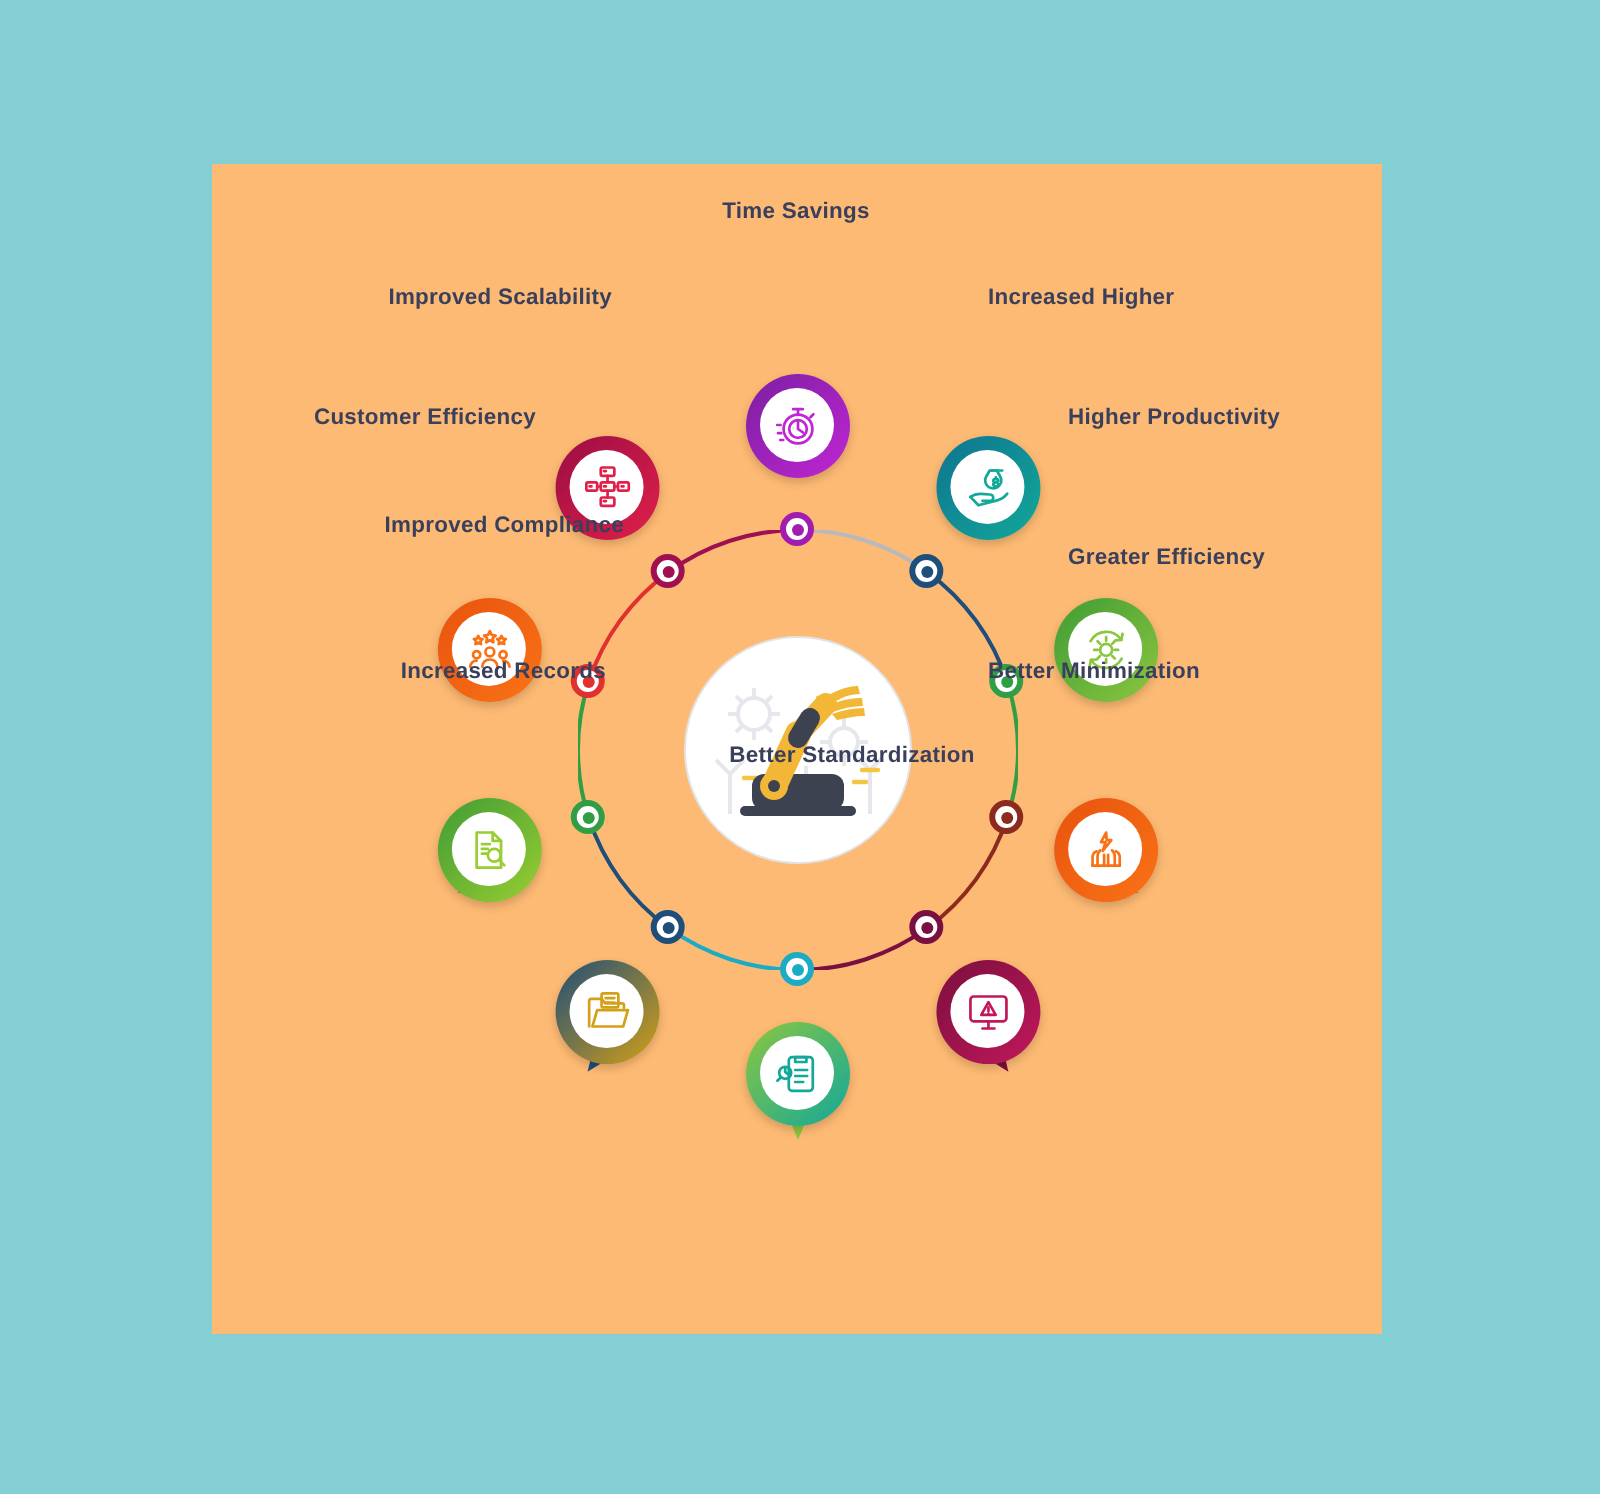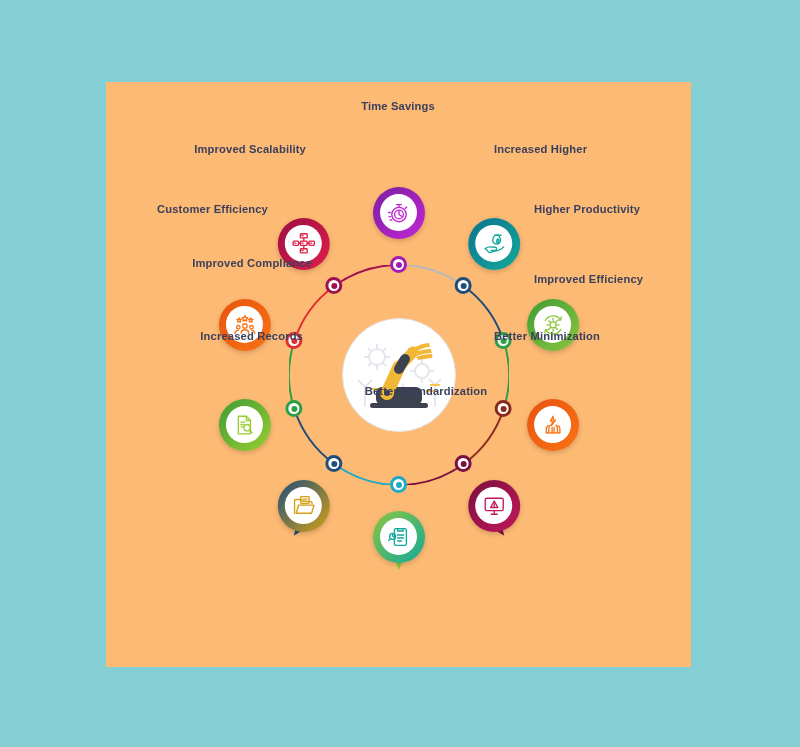--- a/index.html
+++ b/index.html
@@ -342,22 +342,22 @@
                 <path d="M10.2 3.6h1M10.2 11.2h1M10.2 18.6h1M3 11.2h1M19 11.2h1"></path>
               </svg>
             </div>
           </div>
         </div>
       </div>
     <div id="labels">
         <div class="label center" data-name="benefit-label-1" style="left: 292px; top: 18px;">Time Savings</div>
         <div class="label right" data-name="benefit-label-2" style="left: 388px; top: 61px;">Increased Higher</div>
         <div class="label right" data-name="benefit-label-3" style="left: 428px; top: 121px;">Higher Productivity</div>
-        <div class="label right" data-name="benefit-label-4" style="left: 428px; top: 191px;">Improved Efficiency</div>
+        <div class="label right" data-name="benefit-label-4" style="left: 428px; top: 191px;">Greater Efficiency</div>
         <div class="label right" data-name="benefit-label-5" style="left: 388px; top: 248px;">Better Minimization</div>
-        <div class="label center" data-name="benefit-label-6" style="left: 296px; top: 303px; padding-left: 48px;">Better Standardization</div>
+        <div class="label center" data-name="benefit-label-6" style="left: 296px; top: 290px; padding-left: 48px;">Better Standardization</div>
         <div class="label left" data-name="benefit-label-7" style="left: 197px; top: 248px;">Increased Records</div>
         <div class="label left" data-name="benefit-label-8" style="left: 162px; top: 175px; margin-left: 44px;">Improved Compliance</div>
         <div class="label left" data-name="benefit-label-9" style="left: 162px; top: 121px;">Customer Efficiency</div>
         <div class="label left" data-name="benefit-label-10" style="left: 200px; top: 61px;">Improved Scalability</div>
       </div>
   </div>
 </div>
 
 </body></html>

